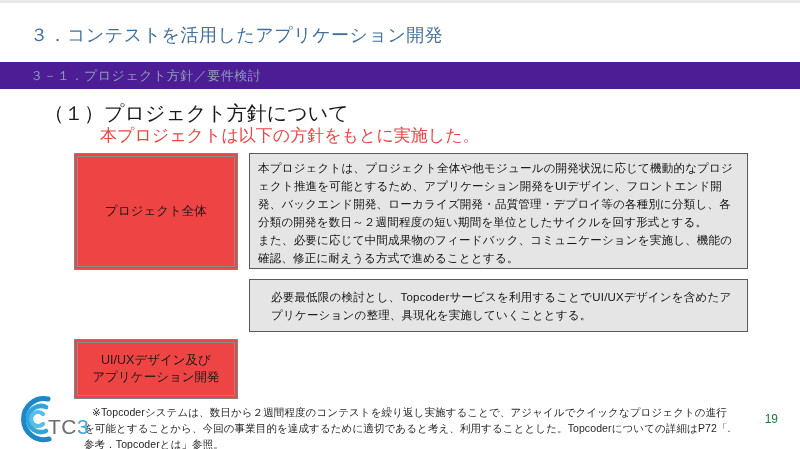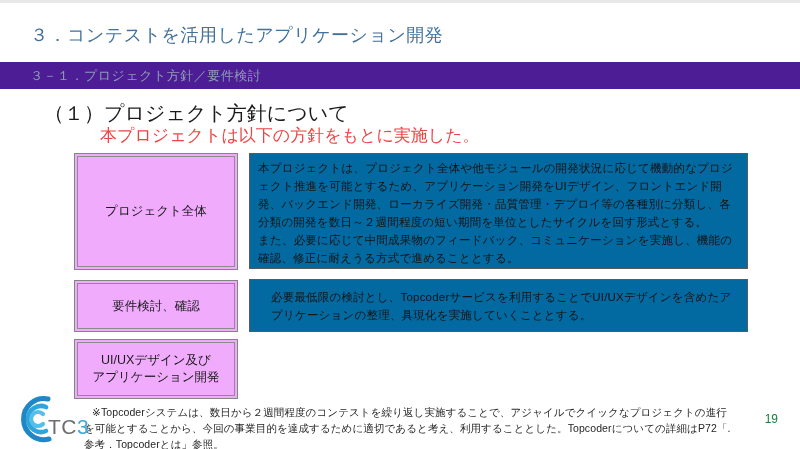--- a/index.html
+++ b/index.html
@@ -39,37 +39,37 @@
   .intro-text{
     position:absolute;left:56px;top:127px;
     font-size:17px;line-height:18px;color:#ef4444;
     white-space:nowrap;
     margin-left:44px;
   }
   .policy-table{position:absolute;left:0;top:0;width:800px;height:449px;pointer-events:none;}
   .label-box{
     position:absolute;left:74px;width:164px;
     border:1px solid #848484;
-    background:#f0abfc;
+    background:#ef4444;
     padding:2px;
     box-sizing:border-box;
   }
   .label-box-inner{
     width:100%;height:100%;
     border:1px solid #8c8c8c;
     box-sizing:border-box;
     display:flex;align-items:center;justify-content:center;
     text-align:center;
     font-size:12.5px;line-height:17px;color:#1a1a1a;
     white-space:pre-line;
   }
   .desc-box{
     position:absolute;left:249px;width:499px;
     border:1px solid #5a5a5a;
-    background:#0369a1;
+    background:#e5e5e5;
     box-sizing:border-box;
     display:flex;align-items:center;
     padding:5px 8px;
   }
   .desc-text{
     font-size:11.5px;line-height:18px;color:#141414;
     white-space:pre-line;
     letter-spacing:0.2px;
   }
   .row1-label{top:153px;height:117px;}
@@ -118,23 +118,20 @@
 <div class="policy-table">
 
   <div class="label-box row1-label">
     <div class="label-box-inner">プロジェクト全体</div>
   </div>
   <div class="desc-box row1-desc">
     <div class="desc-text">本プロジェクトは、プロジェクト全体や他モジュールの開発状況に応じて機動的なプロジェクト推進を可能とするため、アプリケーション開発をUIデザイン、フロントエンド開発、バックエンド開発、ローカライズ開発・品質管理・デプロイ等の各種別に分類し、各分類の開発を数日～２週間程度の短い期間を単位としたサイクルを回す形式とする。
 また、必要に応じて中間成果物のフィードバック、コミュニケーションを実施し、機能の確認、修正に耐えうる方式で進めることとする。</div>
   </div>
 
-  <div class="label-box row2-label">
-    <div class="label-box-inner">要件検討、確認</div>
-  </div>
   <div class="desc-box row2-desc">
     <div class="desc-text">必要最低限の検討とし、Topcoderサービスを利用することでUI/UXデザインを含めたアプリケーションの整理、具現化を実施していくこととする。</div>
   </div>
 
   <div class="label-box row3-label">
     <div class="label-box-inner">UI/UXデザイン及び
 アプリケーション開発</div>
   </div>
 
 </div>

